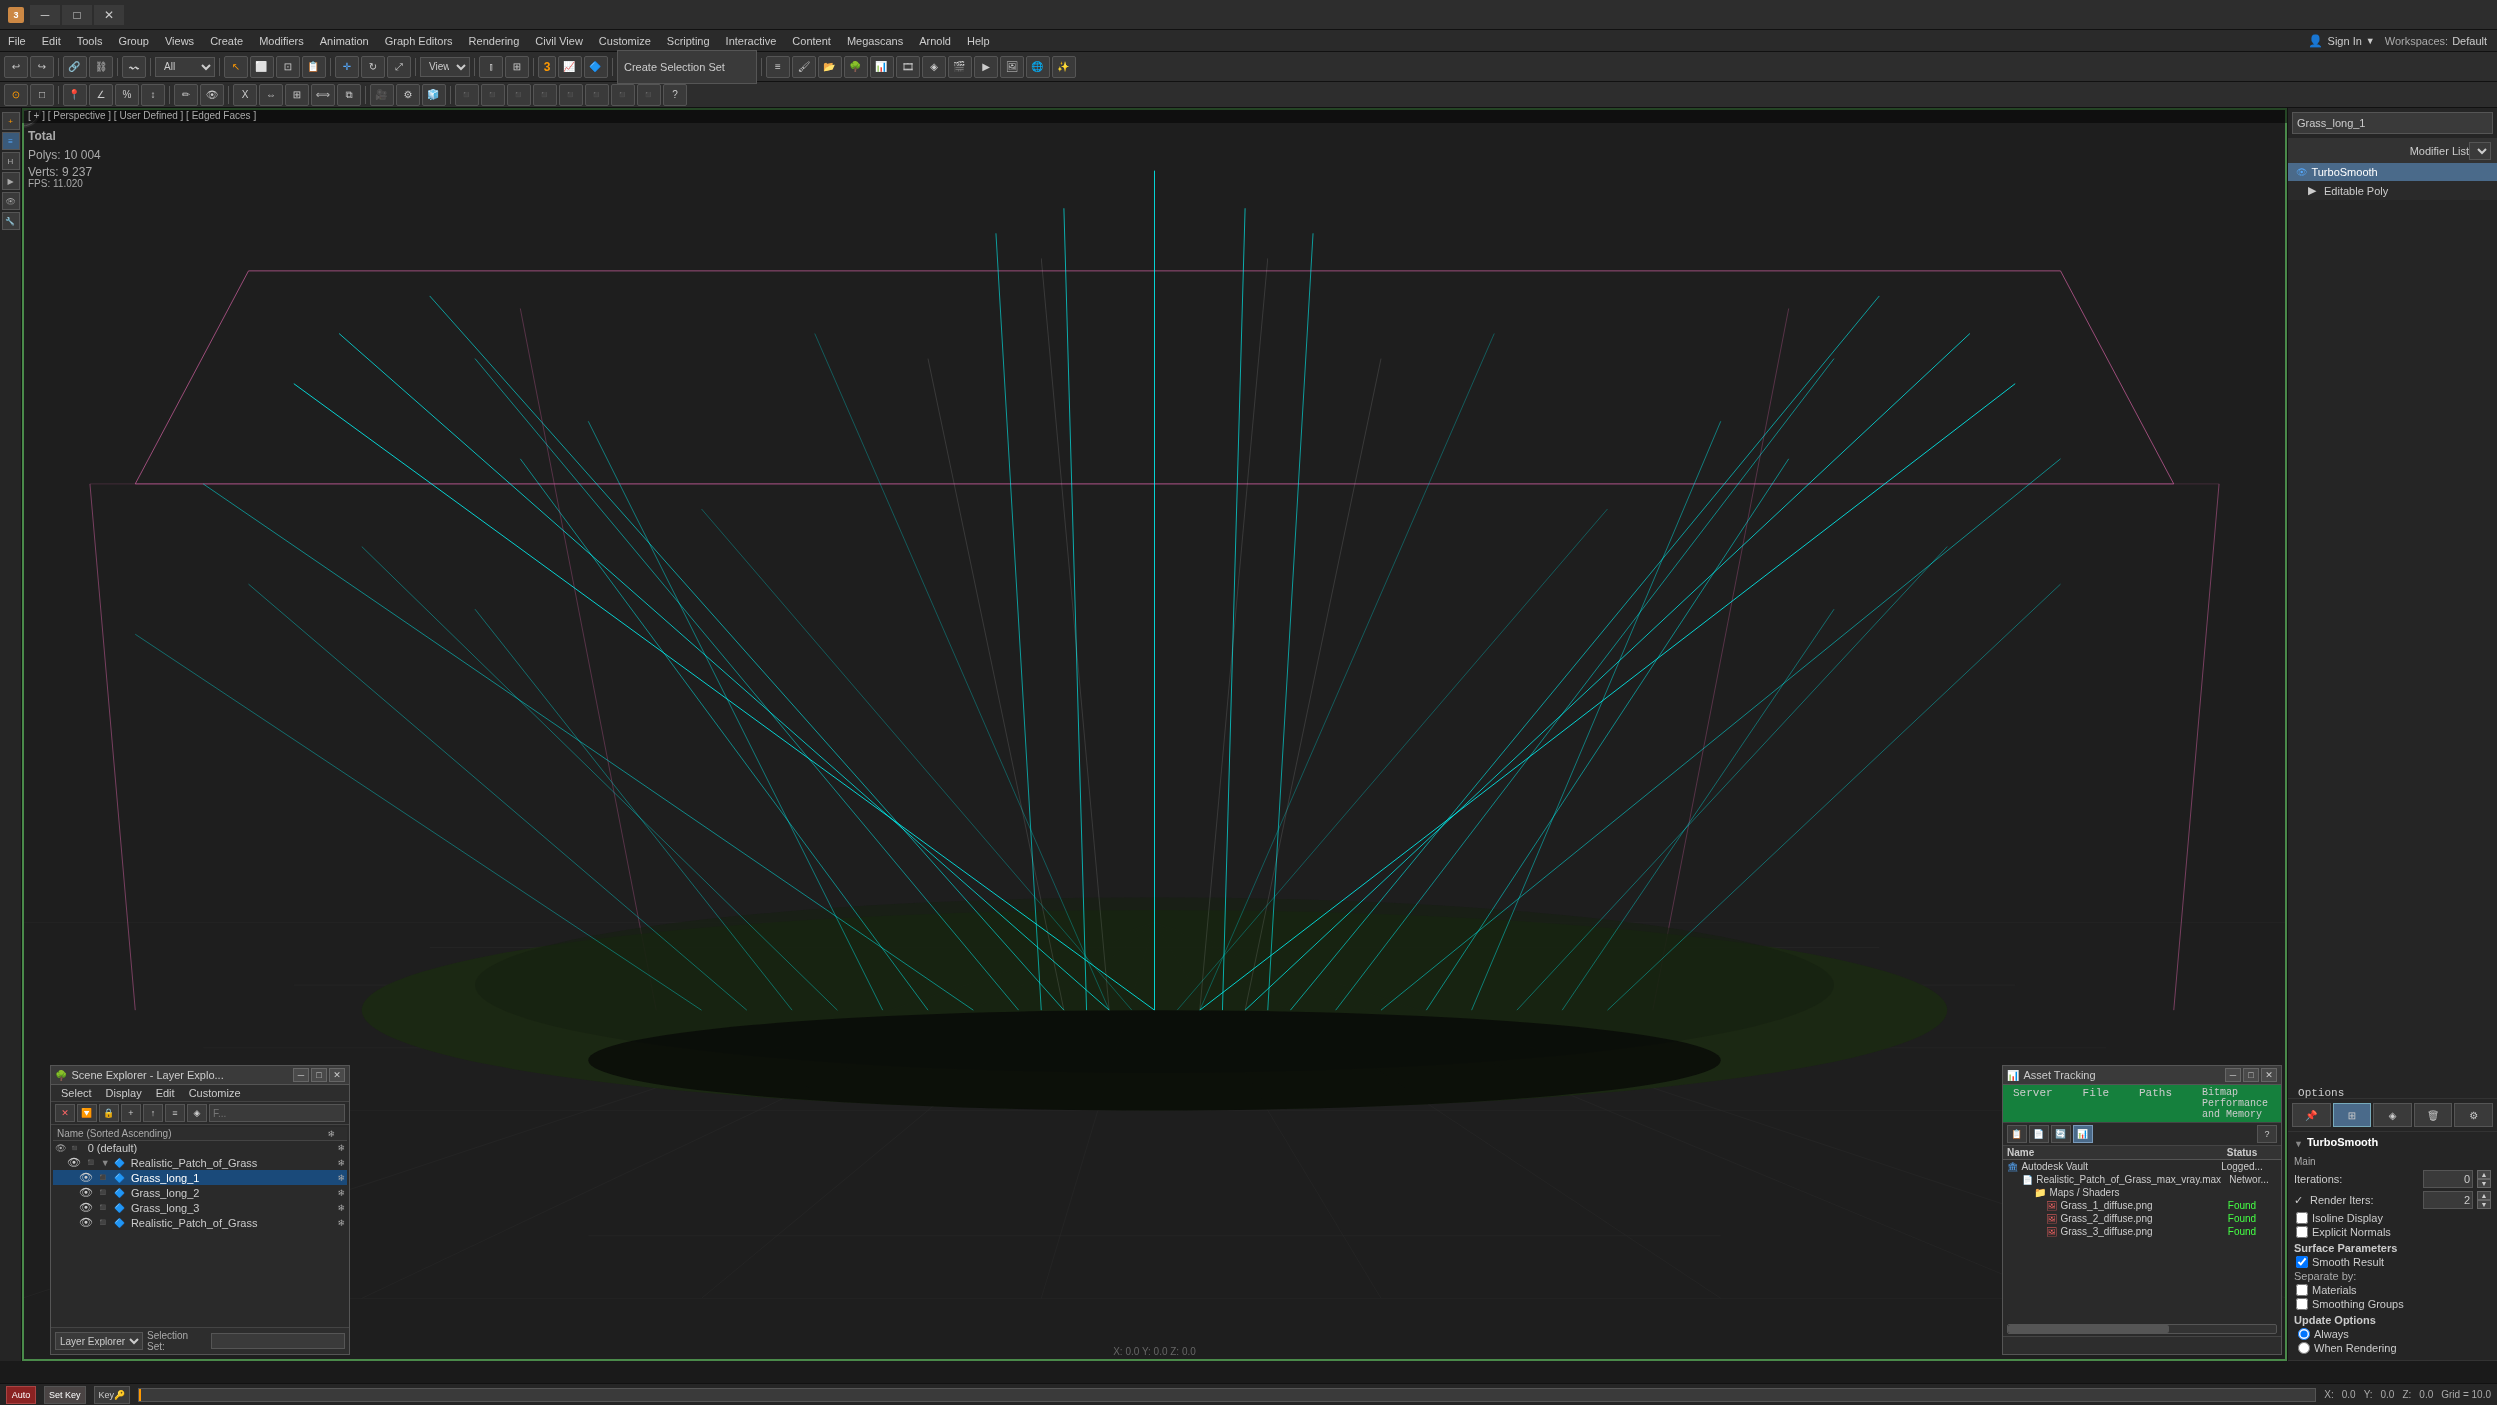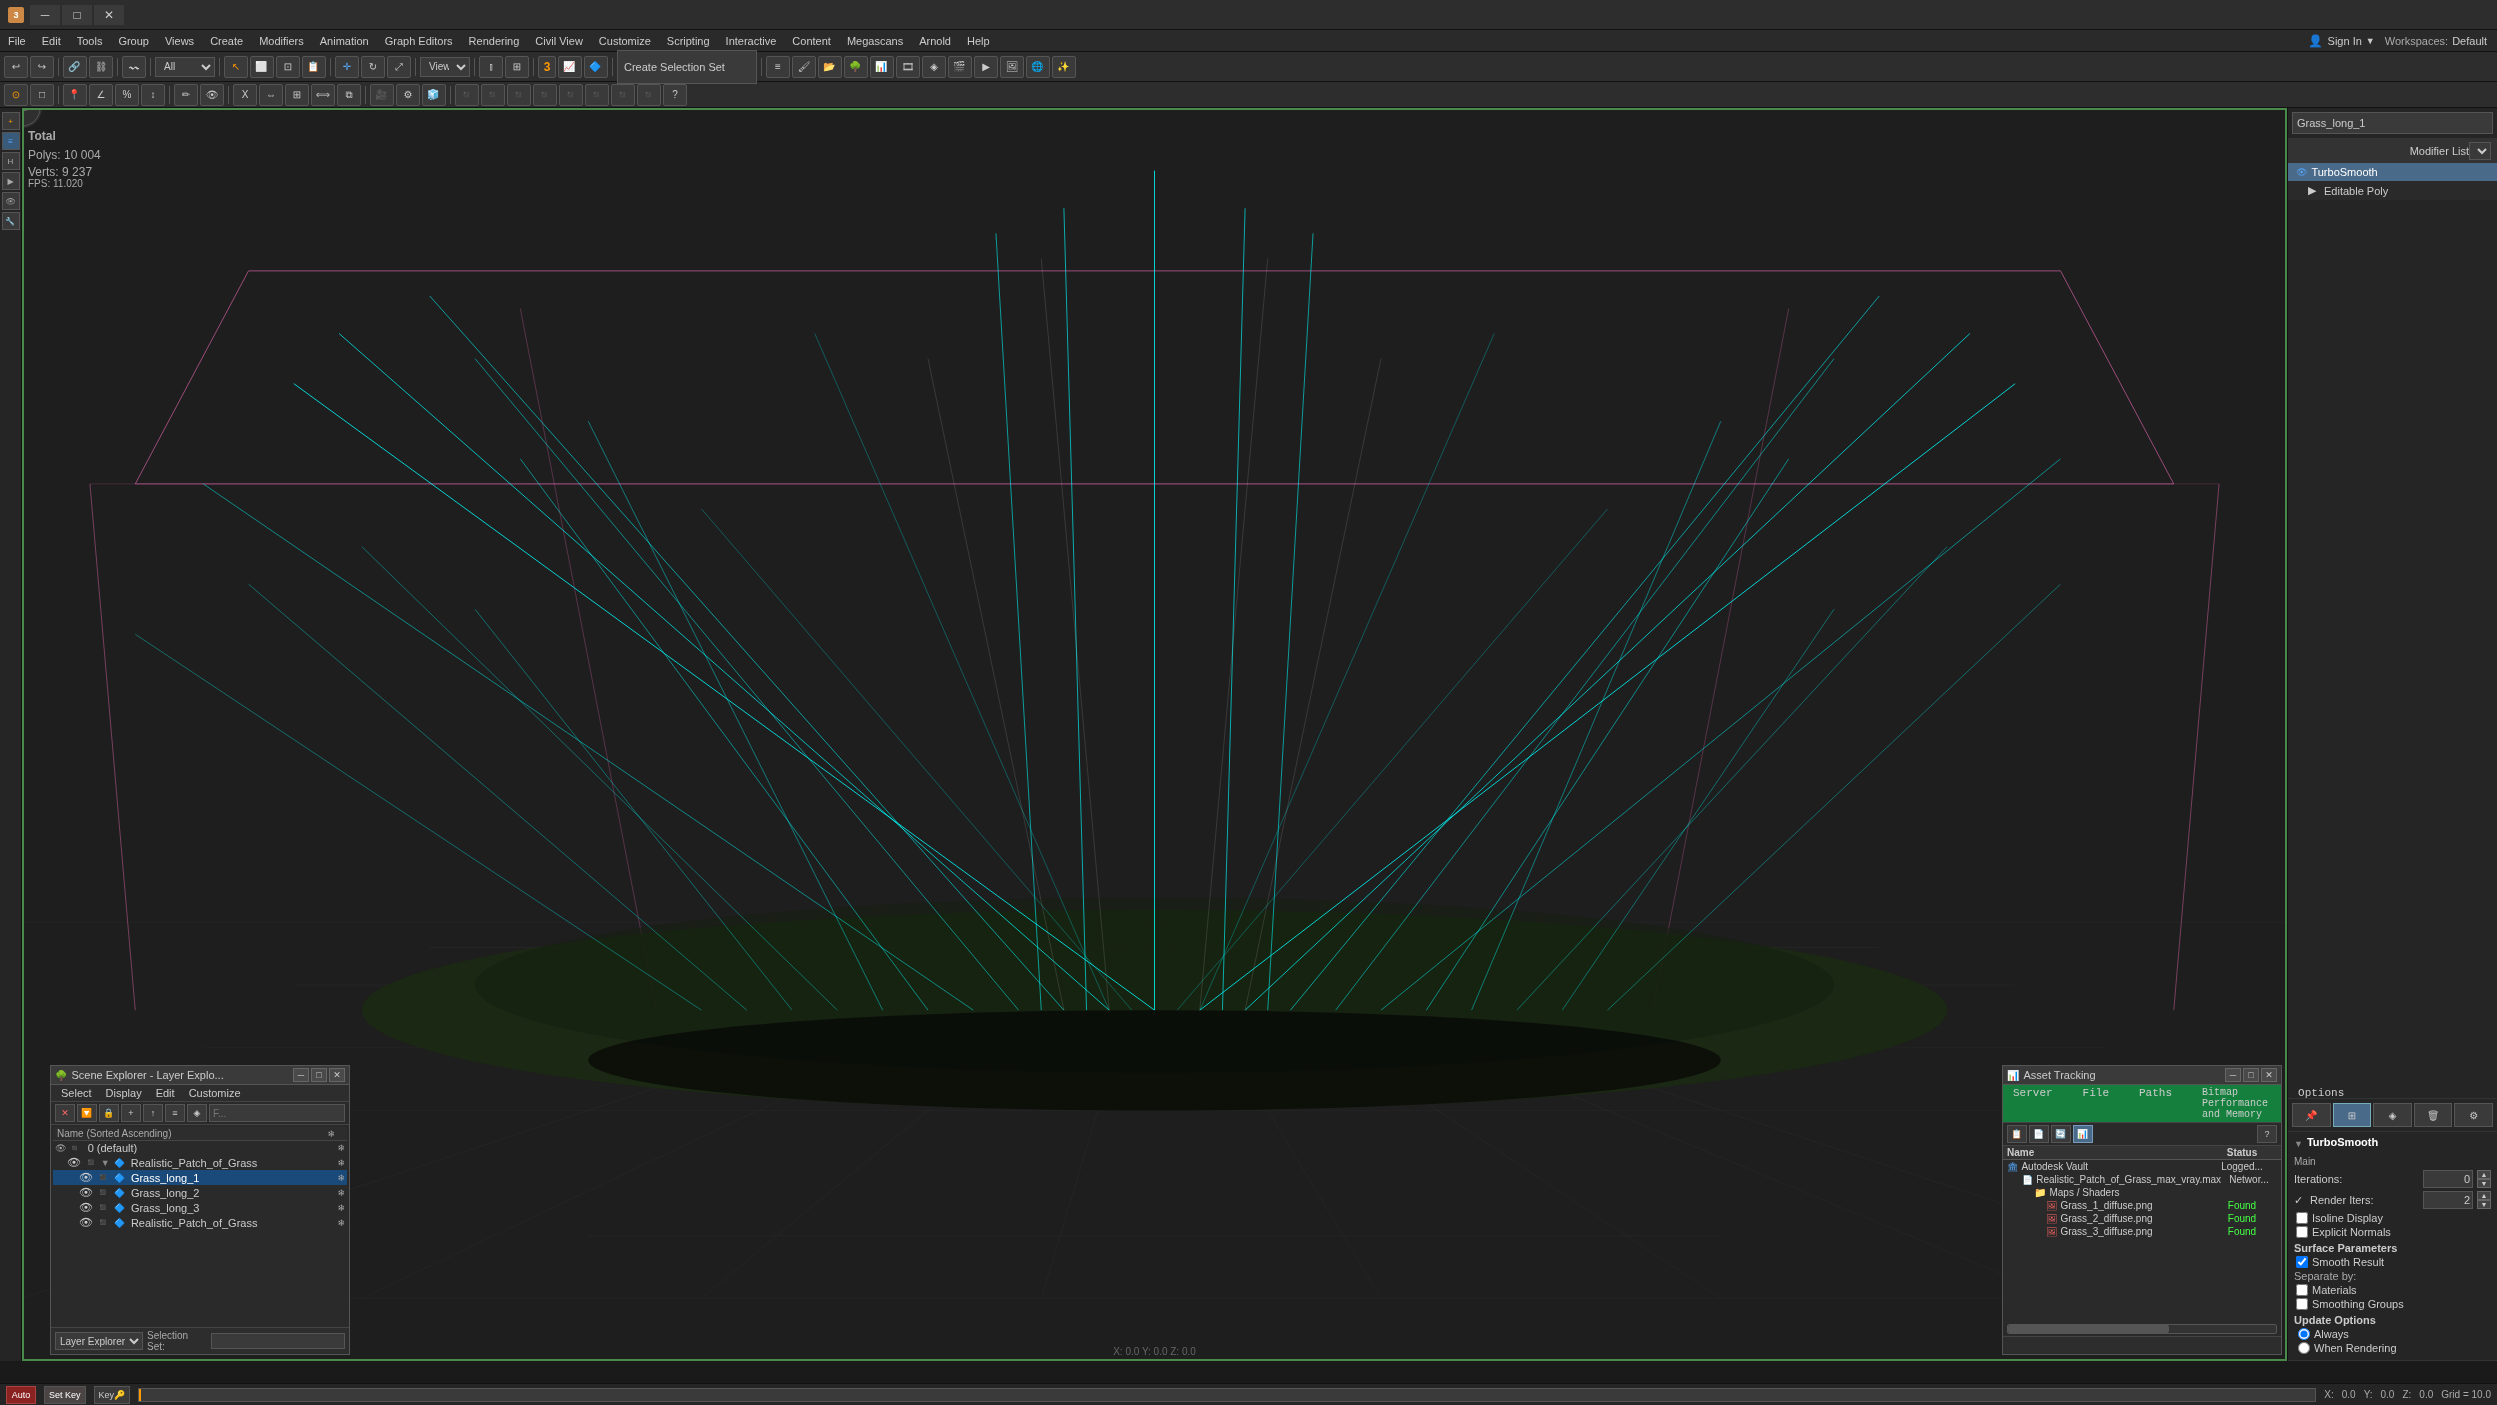--- a/index.html
+++ b/index.html
@@ -248,20 +248,23 @@
   <div id="left-panel">
     <div class="lp-btn" style="color:#f90;">+</div>
     <div class="lp-btn" style="color:#5af;background:#3a5a7a;">≡</div>
     <div class="lp-btn">H</div>
     <div class="lp-btn">▶</div>
     <div class="lp-btn">👁</div>
     <div class="lp-btn">🔧</div>
   </div>
 
   <div id="viewport">
+    <div id="viewport-header">
+      <span>[ + ] [ Perspective ] [ User Defined ] [ Edged Faces ]</span>
+    </div>
     <div id="viewport-stats">
       <div style="font-weight:bold;margin-bottom:2px;">Total</div>
       <div>
         <span>Polys:</span>
         <span>10 004</span>
       </div>
       <div>
         <span>Verts:</span>
         <span>9 237</span>
       </div>

